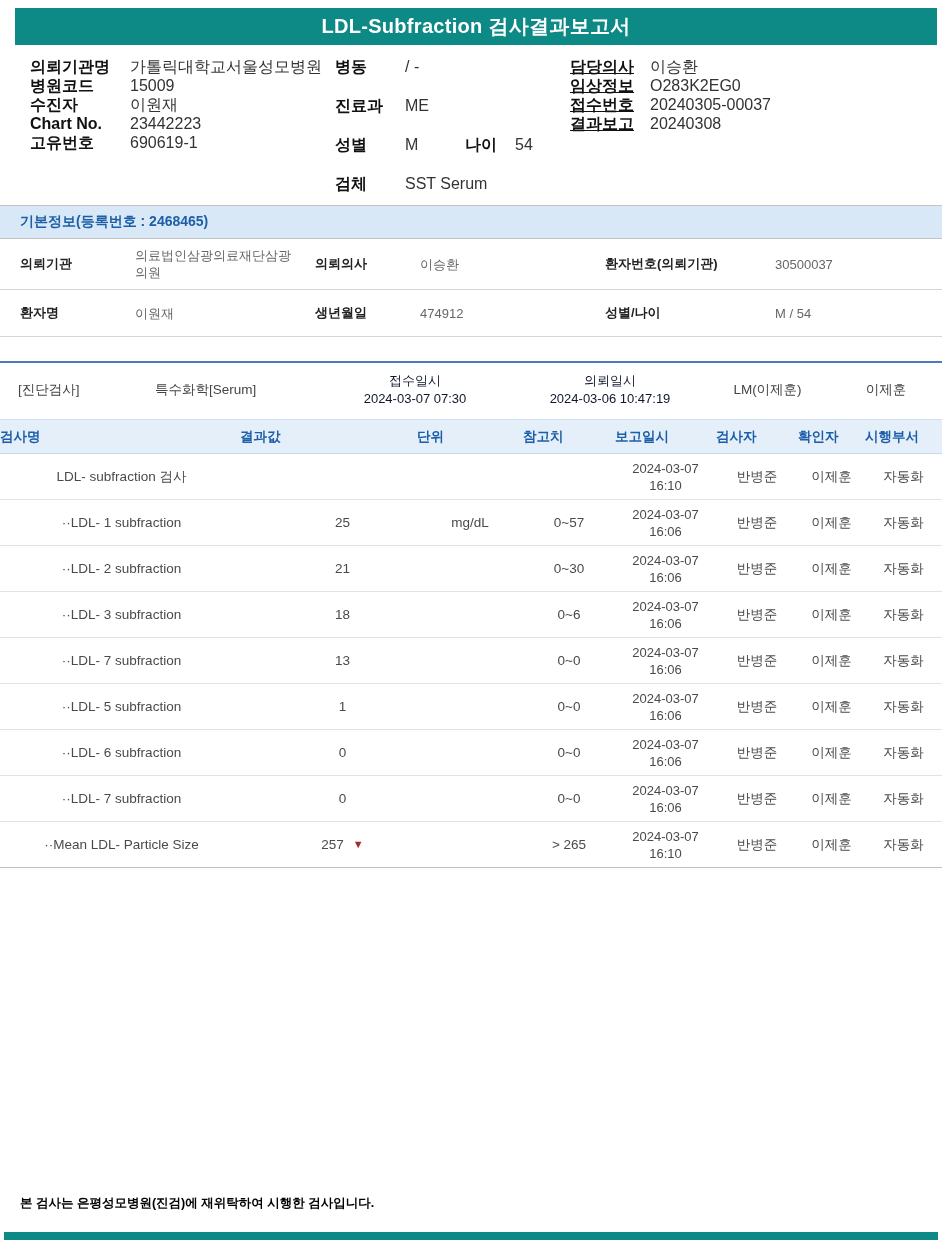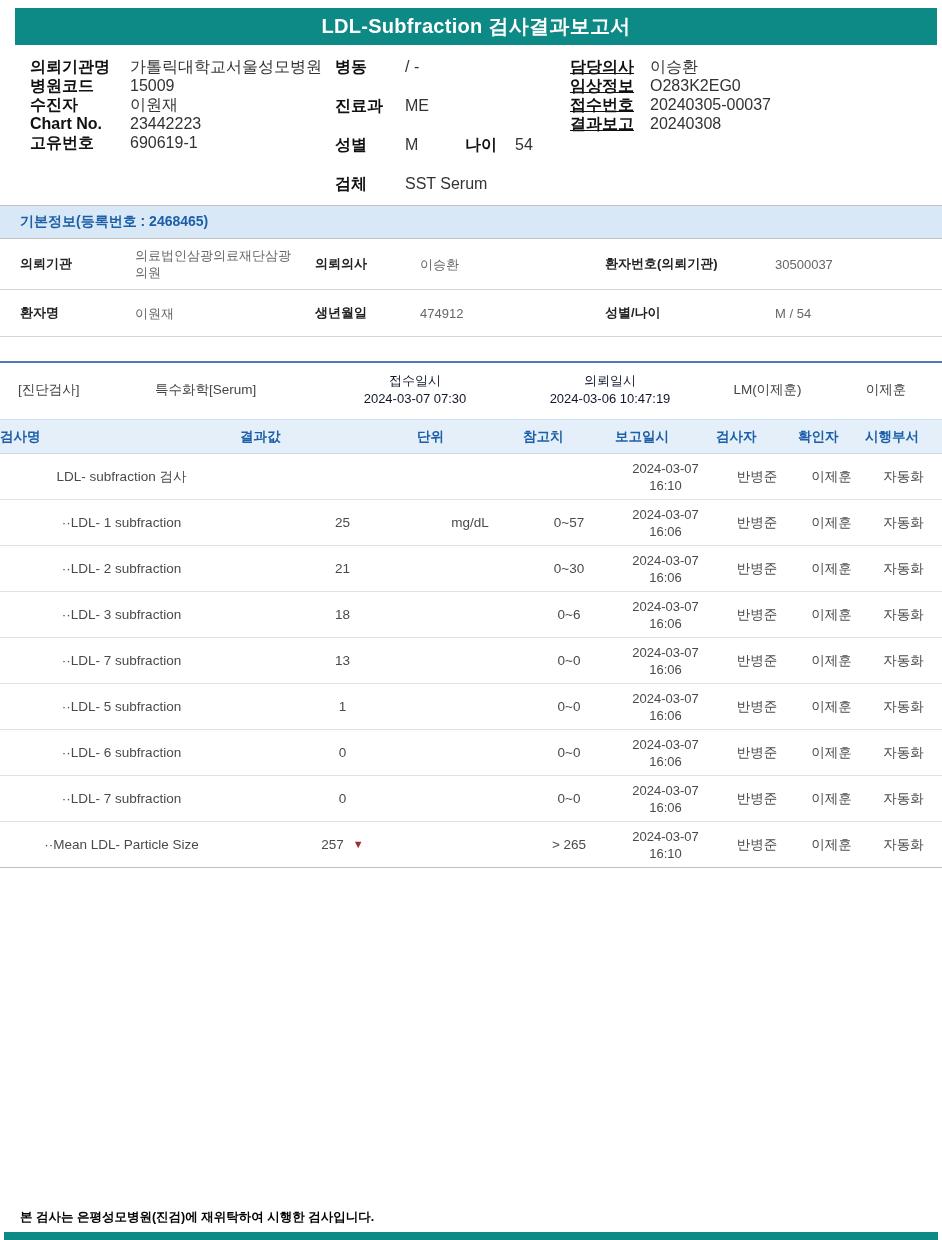--- a/index.html
+++ b/index.html
@@ -75,21 +75,21 @@
   }
   table.results tbody tr:last-child td { border-bottom:1px solid #bfbfbf; }
   td.c-name { text-align:left; padding-left:3px; }
   td.c-result { text-align:left; padding-left:28px; }
   .marker { color:#9E2F2F; font-size:11px; margin-left:9px; vertical-align:1px; }
   .marker:empty { display:none; }
   td.c-reported { font-size:13px; color:#555; line-height:17px; padding:0 6px; }
 
   
   .footer-note {
-    position:absolute; left:20px; bottom:14px;
+    position:absolute; left:20px; bottom:28px;
     font-size:12.5px; font-weight:bold; color:#000;
   }
   .bottom-bar {
     position:absolute; left:4px; right:4px; bottom:0;
     height:8px; background:#0E8A86;
   }
 </style>
 </head>
 <body>
 

